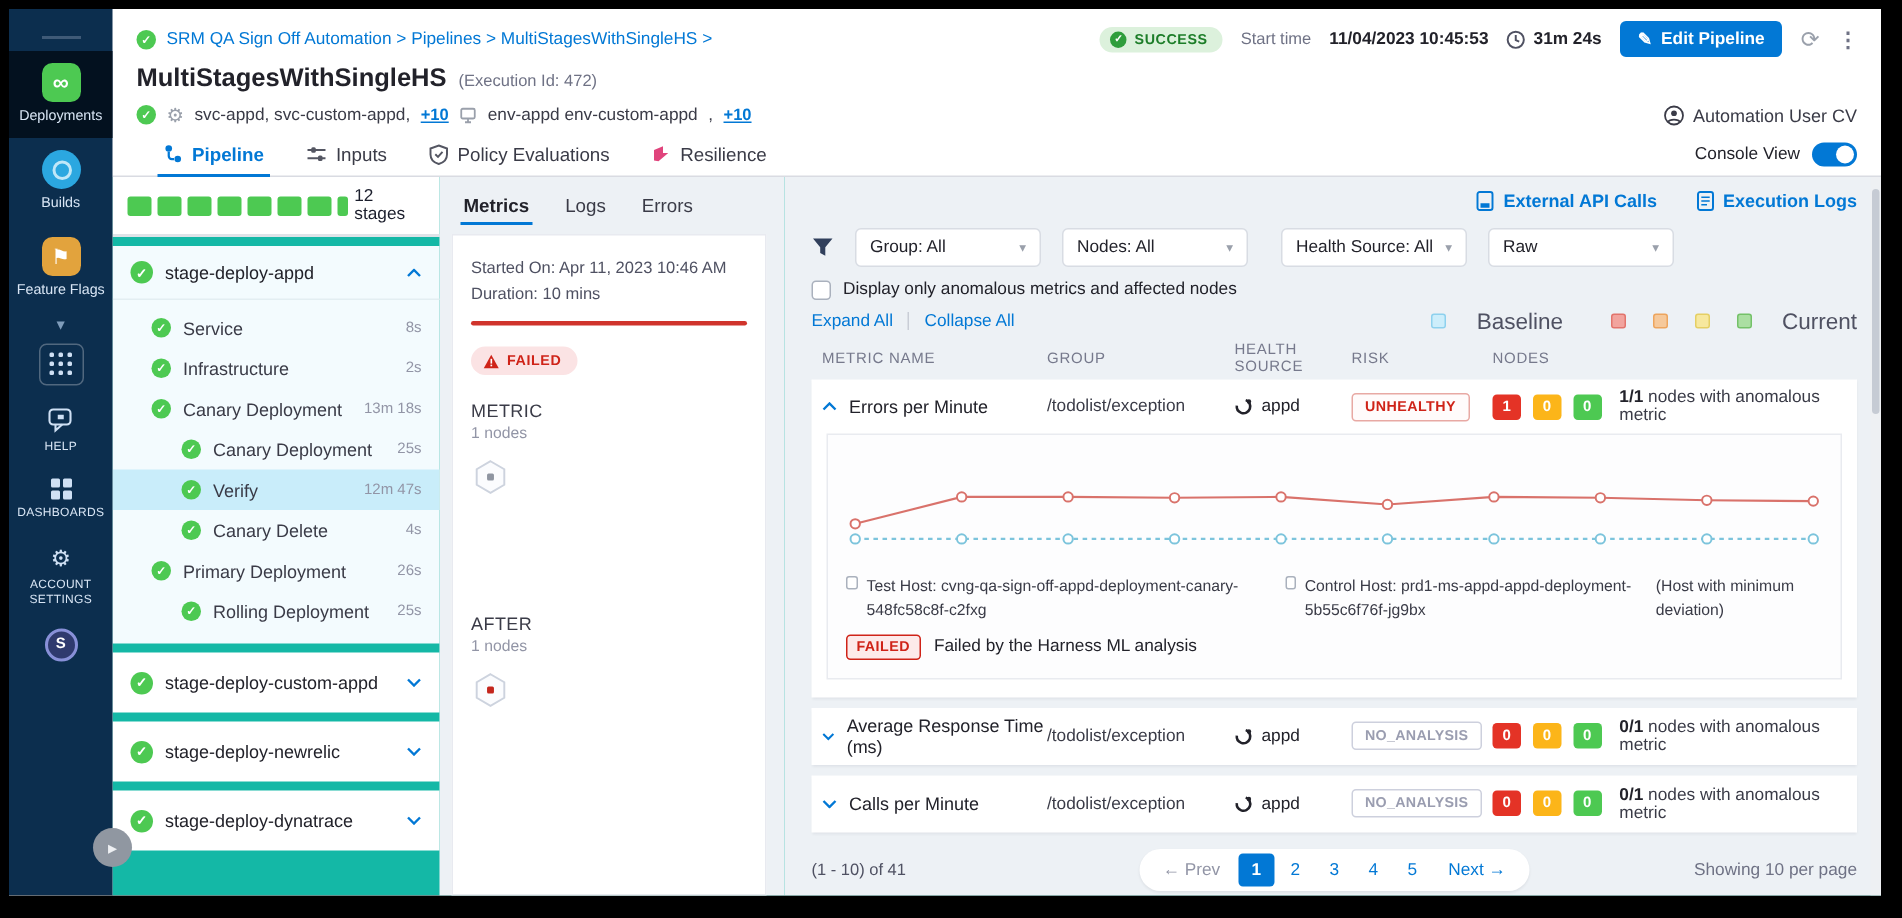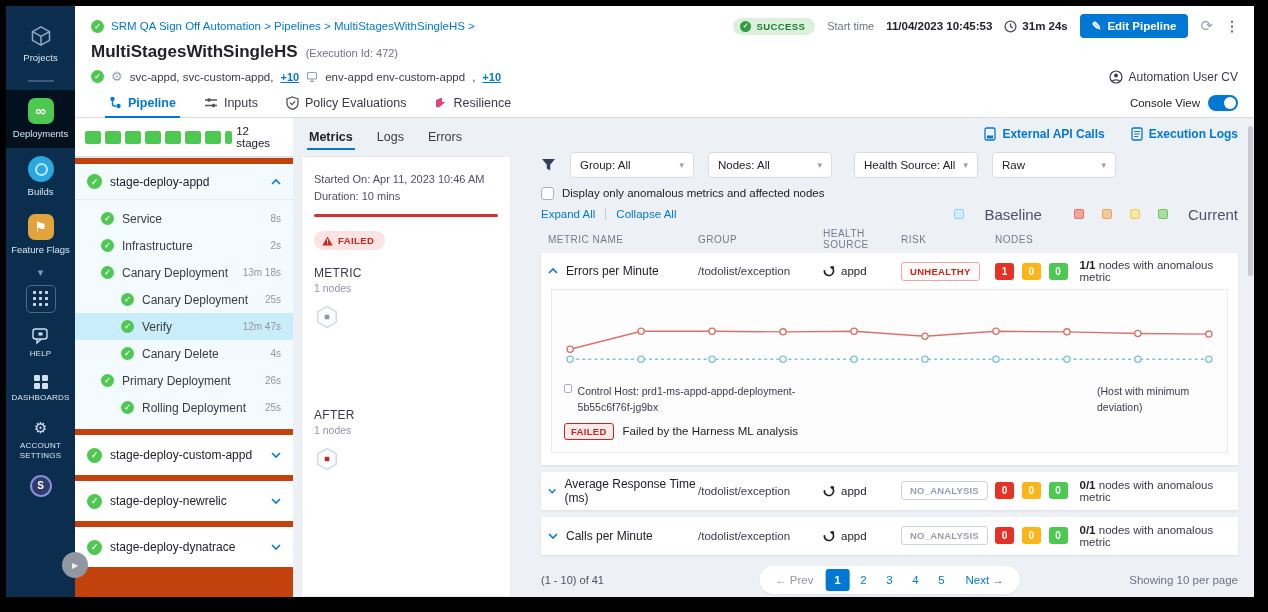--- a/index.html
+++ b/index.html
@@ -51,21 +51,21 @@
   
   .tabbar { position:absolute; left:69px; top:82px; right:0; height:30px; border-bottom:1px solid #d9dbe2; background:#fff; display:flex; align-items:stretch; padding-left:20px; }
   .ptab { display:flex; align-items:center; gap:6px; font-size:12.5px; color:#3a3b47; padding:0 14px; position:relative; }
   .ptab.active { color:#0278d5; font-weight:bold; }
   .ptab.active::after { content:""; position:absolute; left:10px; right:10px; bottom:-1px; height:2px; background:#0278d5; }
   .console-right { margin-left:auto; display:flex; align-items:center; gap:8px; padding-right:16px; font-size:11.5px; color:#22222a; }
   .toggle { width:30px; height:16px; border-radius:8px; background:#0278d5; position:relative; }
   .toggle::after { content:""; position:absolute; right:2px; top:2px; width:12px; height:12px; background:#fff; border-radius:50%; }
 
   
-  .content { position:absolute; left:69px; top:112px; right:0; bottom:0; background:#c2410c; display:flex; }
+  .content { position:absolute; left:69px; top:112px; right:0; bottom:0; background:#14b8a6; display:flex; }
 
   
   .stage-panel { width:218px; display:flex; flex-direction:column; }
   .progress-head { background:#fff; height:40px; border-bottom:2px solid #dfe3e8; display:flex; align-items:center; padding:0 10px; gap:4px; }
   .sq { width:17px; height:13px; background:#4dc952; border-radius:2px; }
   .sq.half { width:8px; }
   .stage-count { margin-left:auto; font-size:11.5px; color:#1b1e2c; }
   .stage-card { background:#fff; margin-top:6px; }
   .stage-card.expanded { background:#f3fbfe; }
   .stage-head { height:36px; display:flex; align-items:center; gap:8px; padding:0 12px; border-bottom:1px solid #e3eef2; }
@@ -164,26 +164,20 @@
 
   svg { display:block; }
 </style>
 </head>
 <body>
 
 <div class="frame">
 <div class="app">
 
   <nav class="sidebar">
-    <div class="side-item">
-      <svg width="24" height="24" viewBox="0 0 24 24">
-            <path d="M12 2.8 L20.5 7.6 V16.4 L12 21.2 L3.5 16.4 V7.6 Z M3.5 7.6 L12 12.4 M20.5 7.6 L12 12.4 M12 12.4 V21.2" fill="none" stroke="#8ea9c4" stroke-width="1.5"></path>
-          </svg>
-      <span class="lbl">Projects</span>
-    </div>
     <div class="side-divider"></div>
     <div class="side-item active">
       <span class="logo-green">∞</span>
       <span class="lbl">Deployments</span>
     </div>
     <div class="side-item">
       <span class="logo-blue-circle"></span>
       <span class="lbl">Builds</span>
     </div>
     <div class="side-item">
@@ -565,20 +559,24 @@
                 <circle cx="154.44444444444446" cy="35.28" r="3.1" fill="#fff" stroke="#d9726b" stroke-width="1.3"></circle>
                 <circle cx="224.66666666666666" cy="35.84" r="3.1" fill="#fff" stroke="#d9726b" stroke-width="1.3"></circle>
                 <circle cx="294.8888888888889" cy="35.28" r="3.1" fill="#fff" stroke="#d9726b" stroke-width="1.3"></circle>
                 <circle cx="365.1111111111111" cy="40.32" r="3.1" fill="#fff" stroke="#d9726b" stroke-width="1.3"></circle>
                 <circle cx="435.3333333333333" cy="35.28" r="3.1" fill="#fff" stroke="#d9726b" stroke-width="1.3"></circle>
                 <circle cx="505.55555555555554" cy="35.84" r="3.1" fill="#fff" stroke="#d9726b" stroke-width="1.3"></circle>
                 <circle cx="575.7777777777778" cy="37.52" r="3.1" fill="#fff" stroke="#d9726b" stroke-width="1.3"></circle>
                 <circle cx="646" cy="38.08" r="3.1" fill="#fff" stroke="#d9726b" stroke-width="1.3"></circle>
               </svg>
           <div class="host-row">
+            <span class="host-item host-1">
+              <span class="checkbox tiny"></span>
+              <span class="host-lbl">Test Host: cvng-qa-sign-off-appd-deployment-canary-548fc58c8f-c2fxg</span>
+            </span>
             <span class="host-item host-2">
               <span class="checkbox tiny"></span>
               <span class="host-lbl">Control Host: prd1-ms-appd-appd-deployment-5b55c6f76f-jg9bx</span>
             </span>
             <span class="dev-note">(Host with minimum deviation)</span>
           </div>
           <div class="fail-note">
             <span class="failed-outline">FAILED</span>
             <span class="fail-txt">Failed by the Harness ML analysis</span>
           </div>

